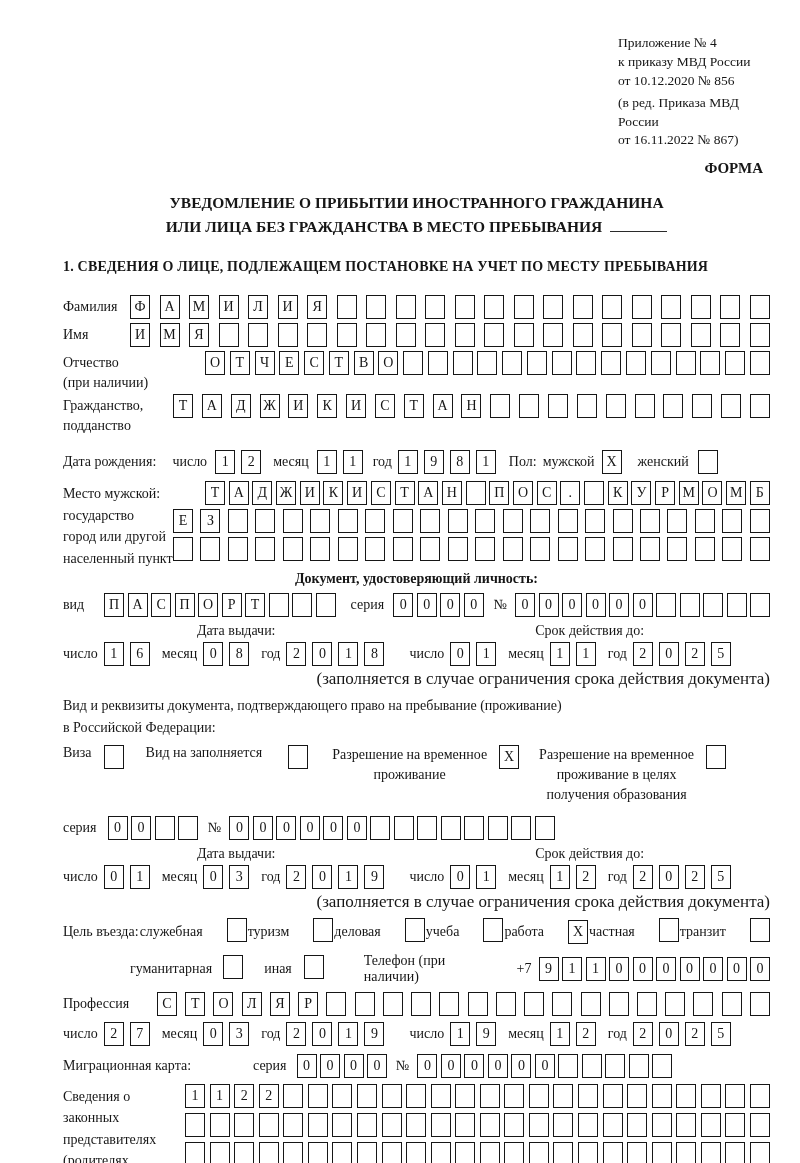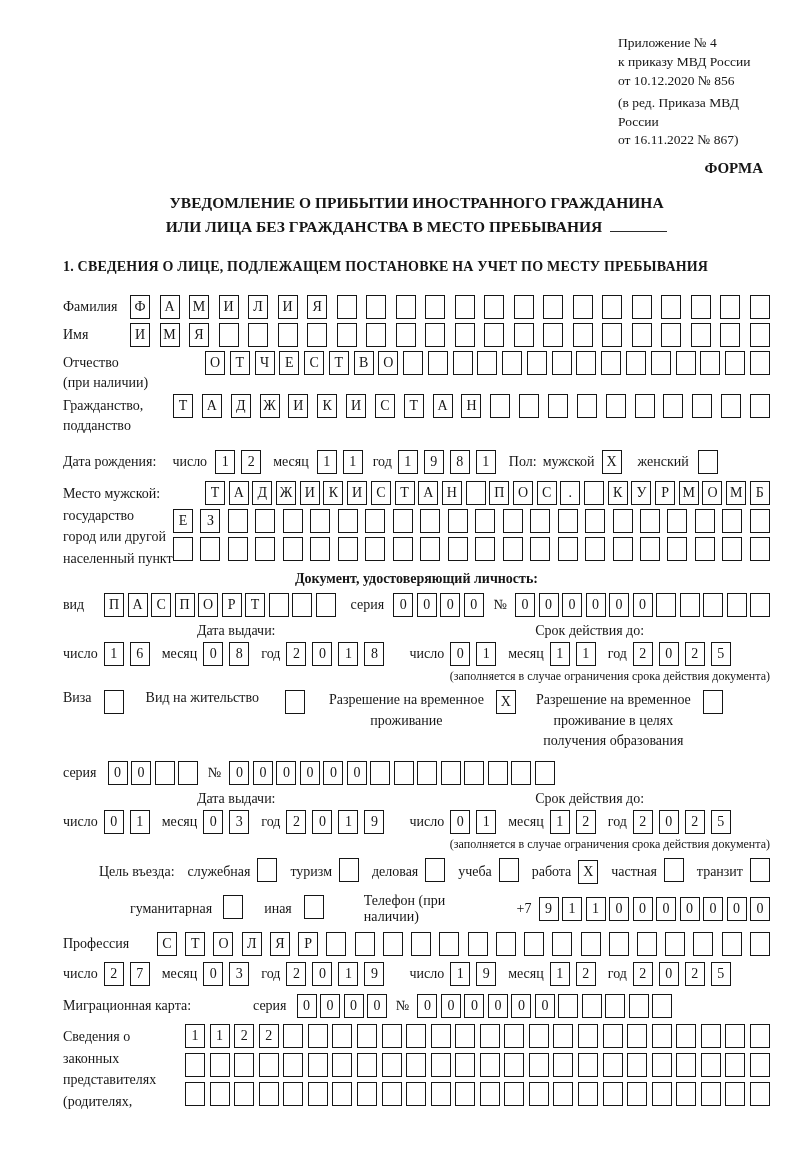--- a/index.html
+++ b/index.html
@@ -24,27 +24,27 @@
   .w67{width:67px;} .w110{width:110px;} .w142{width:142px;}
   .doc-sec{text-align:center;font-weight:bold;margin:2px 0 6px 0;}
   .dr-head{display:flex;margin:4px 0 3px 0;}
   .dr-head .hl{width:49%;text-align:center;}
   .dr-head .hr{width:51%;text-align:center;}
   .dr{display:flex;align-items:center;}
   .dr-half-l{width:49%;display:flex;align-items:center;}
   .dr-half-r{width:51%;display:flex;align-items:center;}
   .dr .dlbl{margin-right:6px;}
   .dr .ml{margin-left:12px;}
-  .note{font-size:12px;text-align:right;margin:3px 0 6px 0;}
+  .note{font-size:17px;text-align:right;margin:3px 0 6px 0;}
   .plain{line-height:1.55;margin-bottom:4px;}
   .cbrow{display:flex;align-items:flex-start;margin:6px 0 10px 0;}
   .cb-pair{display:flex;align-items:flex-start;gap:12px;}
   .cb-label{text-align:center;line-height:1.45;}
   .spread{display:flex;justify-content:space-between;align-items:center;flex:1;}
-  .pair{display:inline-flex;align-items:center;gap:7px;}
+  .pair{display:inline-flex;align-items:center;gap:24px;}
   .reps{display:flex;margin-top:2px;}
   .reps-labels{width:122px;line-height:21.5px;flex-shrink:0;padding-top:2px;}
   .reps-right{flex:1;}
   .reps-right .cells-fill{margin-bottom:5px;}
 </style>
 </head>
 <body>
 
 <div class="page">
 
@@ -377,29 +377,31 @@
           <span class="cell">2</span>
           <span class="cell">0</span>
           <span class="cell">2</span>
           <span class="cell">5</span>
         </span>
     </div>
   </div>
   <div class="note">(заполняется в случае ограничения срока действия документа)</div>
 
   <div class="plain">
+    <div>Вид и реквизиты документа, подтверждающего право на пребывание (проживание)</div>
+    <div>в Российской Федерации:</div>
   </div>
 
   <div class="cbrow">
     <span class="cb-pair">
       <span>Виза</span>
       <span><span class="cell"></span></span>
     </span>
     <span class="cb-pair" style="margin-left:22px;">
-      <span>Вид на жительство</span>
+      <span>Вид на заполняется</span>
       <span style="margin-left:14px;"><span class="cell"></span></span>
     </span>
     <span class="cb-pair" style="margin-left:24px;">
       <span class="cb-label">
         <span>Разрешение на временное</span><br>
         <span>проживание</span>
       </span>
       <span><span class="cell">X</span></span>
     </span>
     <span class="cb-pair" style="margin-left:20px;">
@@ -478,21 +480,21 @@
       <span class="cells-sm">
           <span class="cell">2</span>
           <span class="cell">0</span>
           <span class="cell">2</span>
           <span class="cell">5</span>
         </span>
     </div>
   </div>
   <div class="note">(заполняется в случае ограничения срока действия документа)</div>
 
-  <div class="spread" style="margin-bottom:7px;margin-left:36px;">
+  <div class="spread" style="margin-bottom:7px;">
     <span>Цель въезда:</span>
     <span class="pair">
         <span>служебная</span>
         <span><span class="cell"></span></span>
       </span>
     <span class="pair">
         <span>туризм</span>
         <span><span class="cell"></span></span>
       </span>
     <span class="pair">

